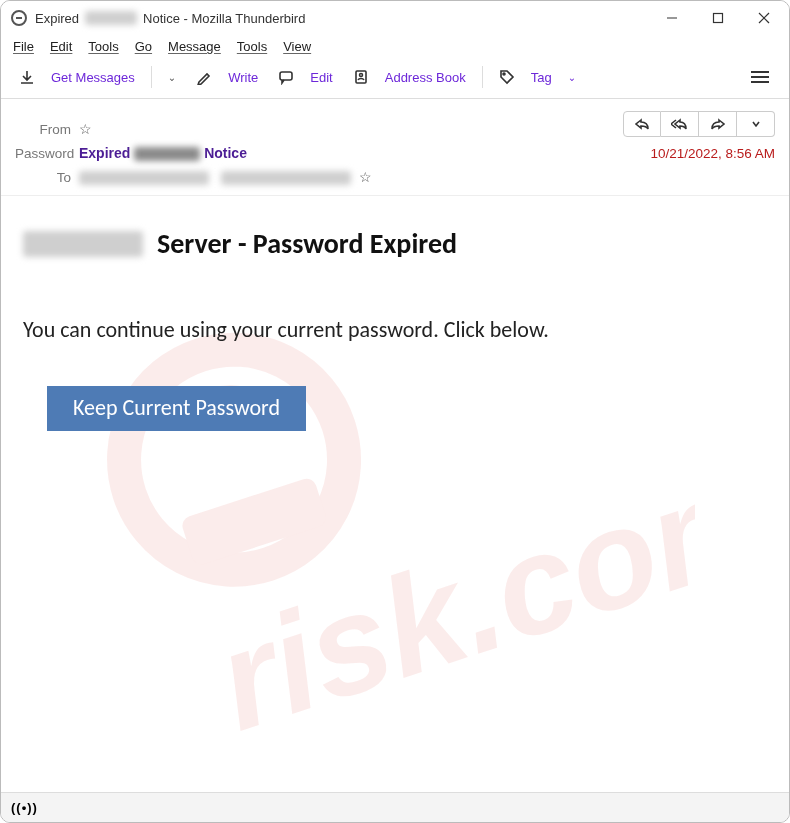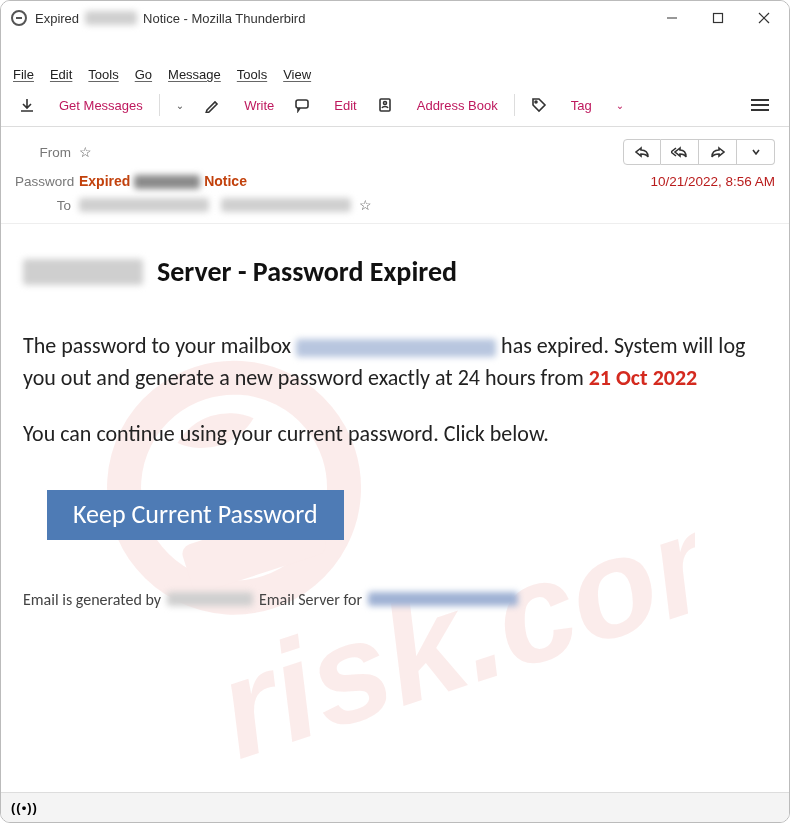--- a/index.html
+++ b/index.html
@@ -30,66 +30,66 @@
 }
 .titlebar .app-icon::after{
   content:""; position:absolute; left:3px; top:5px; width:6px; height:2px; background:#555;
 }
 .titlebar .title { flex:1; color:#333; font-size:13px; display:flex; align-items:center; gap:6px;}
 .titlebar .title .blurred{ width:52px; }
 .win-controls { display:flex; }
 .win-btn { width:46px; height:34px; display:flex; align-items:center; justify-content:center; cursor:pointer;}
 .win-btn svg{ stroke:#333; stroke-width:1.2; fill:none; }
 .menubar { display:flex; gap:16px; padding:4px 12px 6px; font-size:13px; color:#222;}
-.menubar span{ cursor:default;margin-top:28px; }
+.menubar span{ cursor:default; }
 .menubar .ul{ text-decoration: underline; text-decoration-color:#666; text-underline-offset:2px; }
 .toolbar {
   display:flex; align-items:center; gap:4px; padding:4px 10px 8px; border-bottom:1px solid #ddd;
 }
 .tbtn {
-  display:flex; align-items:center; gap:24px; padding:4px 8px; border-radius:4px; font-size:13px;
-  color:#be185d; cursor:pointer;
+  display:flex; align-items:center; gap:16px; padding:4px 8px; border-radius:4px; font-size:13px;
+  color:#6d28d9; cursor:pointer;
 }
 .tbtn svg{ stroke:#333; stroke-width:1.6; fill:none;}
 .sep { width:1px; height:22px; background:#ddd; margin:0 4px;}
 .caret{ font-size:10px; color:#555; padding:4px 8px; cursor:pointer;}
 .hamburger{ margin-left:auto; padding:4px 10px; cursor:pointer;}
 .hamburger div{ width:18px; height:2px; background:#333; margin:3px 0;}
 .headers { padding:8px 14px 6px; border-bottom:1px solid #eee;}
-.hrow{ display:flex; align-items:center; gap:8px; padding:4px 0; font-size:13.5px;}
+.hrow{ display:flex; align-items:flex-end; gap:8px; padding:4px 0; font-size:13.5px;}
 .hlabel{ width:56px; text-align:right; color:#777; }
 .star{ color:#555; font-size:14px; cursor:pointer;}
 .msg-actions{ margin-left:auto; display:flex; gap:0;}
 .mabtn{ width:38px; height:26px; border:1px solid #ccc; display:flex; align-items:center; justify-content:center; cursor:pointer; background:#fff;}
 .mabtn:first-child{border-radius:4px 0 0 4px;}
 .mabtn:last-child{border-radius:0 4px 4px 0;}
 .mabtn+ .mabtn{ border-left:none;}
 .mabtn svg{stroke:#333; stroke-width:1.6; fill:none;}
-.subject{ font-weight:700; color:#c2410c; font-size:14px;}
+.subject{ font-weight:700; color:#4c1d95; font-size:14px;}
 .datetime{ margin-left:auto; color:#b91c1c; font-size:13.5px;}
 .blurred{
   display:inline-block; height:14px; background:#cfcfcf; border-radius:3px;
   filter: blur(3px); vertical-align:middle;
 }
 .blurred.dark{ background:#8a8a8a;}
 .body-area{
   position:relative; padding:30px 22px 20px; height:calc(100% - 210px); overflow:hidden;
 }
 .watermark{
   position:absolute; inset:0; z-index:0; opacity:0.09; pointer-events:none;
   display:flex; align-items:center; justify-content:center;
 }
 .content{ position:relative; z-index:1; font-family: Calibri, "Segoe UI", sans-serif;}
-h1.hdr{ font-size:28px; font-weight:700; color:#111; display:flex; align-items:center; gap:14px; margin-bottom:41px;}
+h1.hdr{ font-size:28px; font-weight:700; color:#111; display:flex; align-items:center; gap:14px; margin-bottom:53px;}
 h1.hdr .blurred{ width:120px; height:26px;}
 .para{ font-size:22px; color:#222; line-height:1.45; margin-bottom:24px;}
 .para .blurred{ width:200px; height:18px; background:#b8c6df;}
 .reddate{ color:#d42a1f; font-weight:600;}
 .cta{
-  display:inline-block; background:#4e7bb5; color:#fff; font-size:26px;
+  display:inline-block; background:#4e7bb5; color:#fff; font-size:22px;
   font-weight:400; padding:8px 26px 10px; margin:16px 0 50px 24px; cursor:pointer;
   font-family: Calibri, sans-serif;
 }
 .footer-line{ font-size:16px; color:#444; display:flex; align-items:center; gap:6px; flex-wrap:wrap;}
 .footer-line .blurred{ width:86px; height:14px;}
 .footer-line .blurred.w2{ width:150px;}
 .statusbar{
   position:absolute; bottom:0; left:0; right:0; height:30px; background:#f4f4f4;
   border-top:1px solid #ddd; display:flex; align-items:center; padding:0 10px;
 }
@@ -235,32 +235,20 @@
         <rect x="90" y="200" width="140" height="50" rx="10"></rect>
         <text x="80" y="420" font-size="140" font-family="Arial" font-style="italic" font-weight="700" fill="#d8352a">risk.com</text>
       </g>
     </svg>
   </div>
   <div class="content">
     <h1 class="hdr">
       <span class="blurred"></span>
       <span>Server - Password Expired</span>
     </h1>
-    <p class="para">
-      <span>The password to your  mailbox</span>
-      <span class="blurred"></span>
-      <span>has expired. System will log you out and generate a new password exactly at 24 hours from</span>
-      <span class="reddate">21 Oct 2022</span>
-    </p>
     <p class="para">You can continue using your current password. Click below.</p>
     <div class="cta">Keep Current Password</div>
-    <p class="footer-line">
-      <span>Email is generated by</span>
-      <span class="blurred"></span>
-      <span>Email Server for</span>
-      <span class="blurred w2" style="background:#9fb2d4"></span>
-    </p>
   </div>
 </div>
 
 <div class="statusbar">
   <span class="sync">((•))</span>
 </div>
 
 </body></html>

